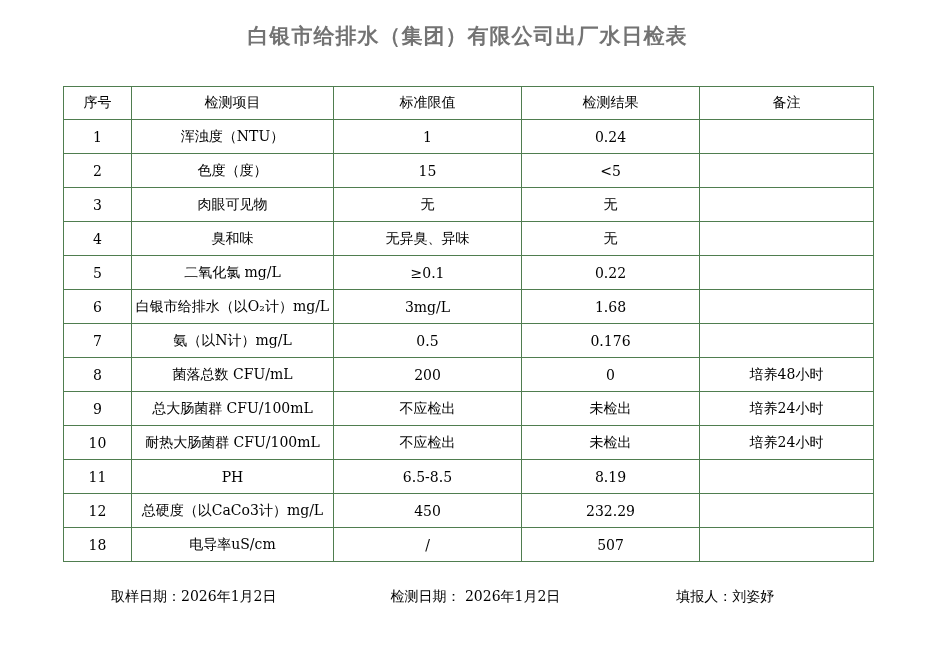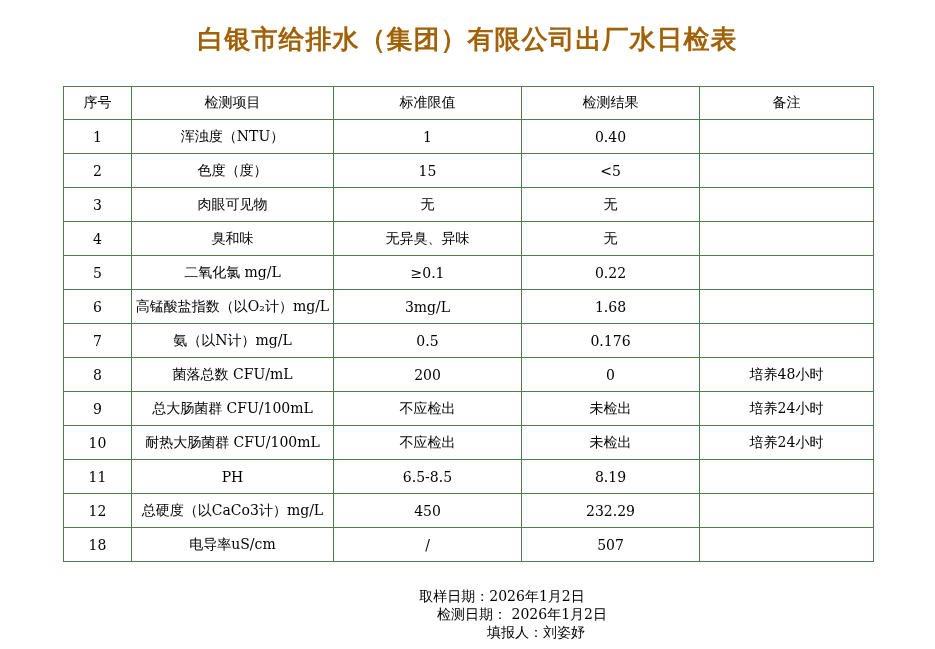--- a/index.html
+++ b/index.html
@@ -15,27 +15,27 @@
     overflow: hidden;
   }
   .page {
     position: relative;
     width: 935px;
     height: 649px;
     box-sizing: border-box;
   }
   .title {
     text-align: center;
-    font-size: 26px;
+    font-size: 21px;
     font-weight: bold;
     font-family: "DejaVu Serif", serif;
     letter-spacing: 1px;
     margin-top: 22px;
     margin-bottom: 0;
-    color: #a16207;
+    color: #737373;
   }
   .table-wrap {
     position: absolute;
     left: 63px;
     top: 64px;
     width: 810px;
   }
   table.report {
     border-collapse: collapse;
     width: 810px;
@@ -67,24 +67,23 @@
 
   .footer {
     position: absolute;
     left: 63px;
     top: 566px;
     width: 830px;
     font-size: 14px;
     font-family: "DejaVu Serif", serif;
     display: flex;
     align-items: center;
-    flex-direction: column;
   }
   .footer .f1 { margin-left: 48px; }
-  .footer .f2 { margin-left: 88px; text-align: center; }
+  .footer .f2 { margin-left: 114px; text-align: center; }
   .footer .f3 { margin-left: 116px; text-align: center; }
 </style>
 </head>
 <body>
 
 <div class="page">
 
   <div class="title">白银市给排水（集团）有限公司出厂水日检表</div>
 
   <div class="table-wrap">
@@ -103,21 +102,21 @@
           <td>标准限值</td>
           <td>检测结果</td>
           <td>备注</td>
         </tr>
       </thead>
       <tbody>
         <tr>
           <td>1</td>
           <td class="cell-item">浑浊度（NTU）</td>
           <td>1</td>
-          <td>0.40</td>
+          <td>0.24</td>
           <td></td>
         </tr>
         <tr>
           <td>2</td>
           <td class="cell-item">色度（度）</td>
           <td>15</td>
           <td>&lt;5</td>
           <td></td>
         </tr>
         <tr>
@@ -136,21 +135,21 @@
         </tr>
         <tr>
           <td>5</td>
           <td class="cell-item">二氧化氯 mg/L</td>
           <td>≥0.1</td>
           <td>0.22</td>
           <td></td>
         </tr>
         <tr>
           <td>6</td>
-          <td class="cell-item">高锰酸盐指数（以O₂计）mg/L</td>
+          <td class="cell-item">白银市给排水（以O₂计）mg/L</td>
           <td>3mg/L</td>
           <td>1.68</td>
           <td></td>
         </tr>
         <tr>
           <td>7</td>
           <td class="cell-item">氨（以N计）mg/L</td>
           <td>0.5</td>
           <td>0.176</td>
           <td></td>

